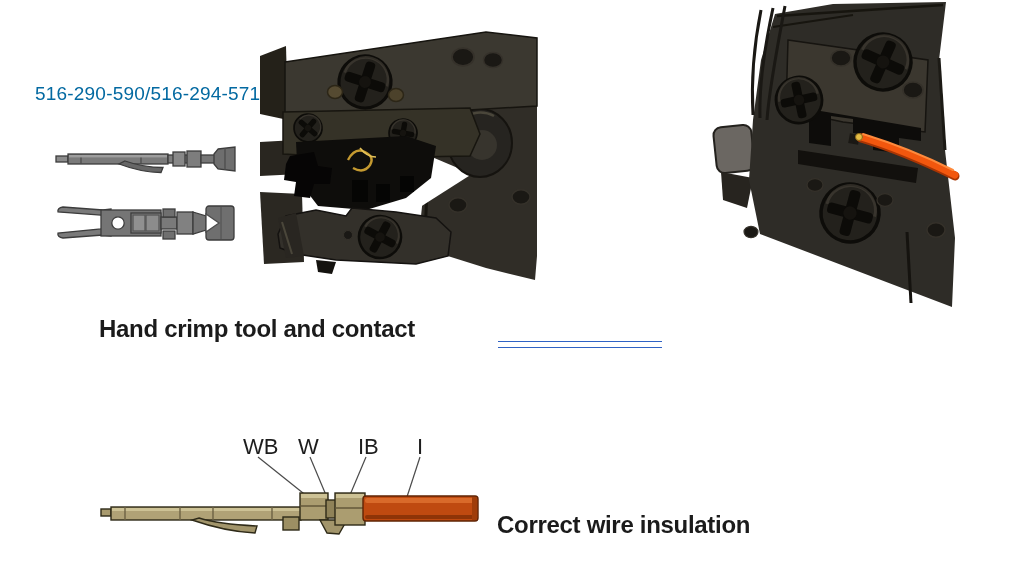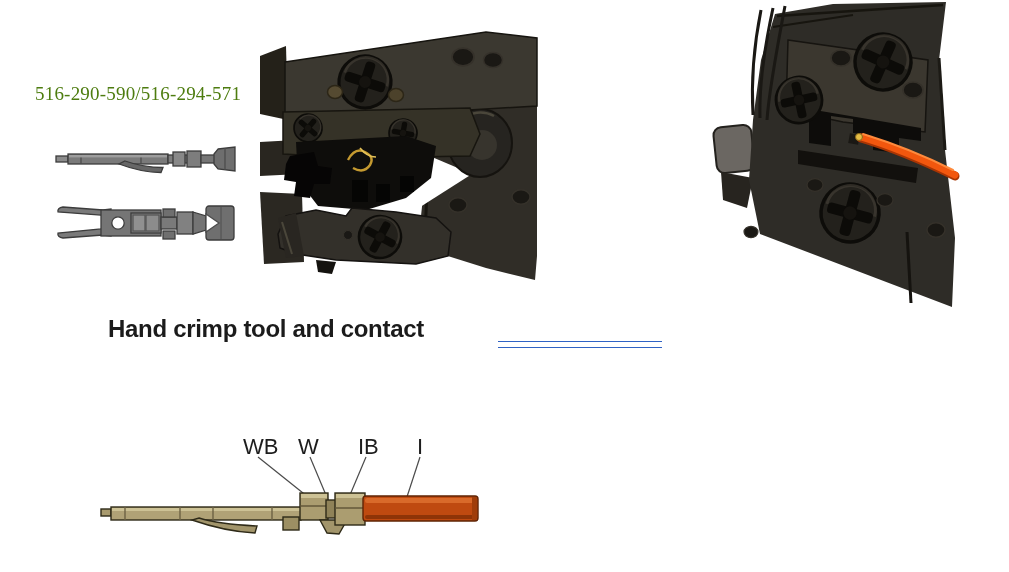--- a/index.html
+++ b/index.html
@@ -2,29 +2,28 @@
 <html><head>
 <meta charset="utf-8">
 <style>
   html,body { margin:0; padding:0; background:#ffffff; }
   .canvas {
     position:relative; width:1009px; height:572px; background:#ffffff;
     font-family:"Liberation Sans", sans-serif; overflow:hidden;
   }
   .abs { position:absolute; }
   .part-number {
-    left:35px; top:83px; font-size:19px; color:#4d7c0f; letter-spacing:0.2px;
+    left:35px; top:83px; font-size:19px; color:#0369a1; letter-spacing:0.2px;
     white-space:nowrap;
-    font-family:Liberation Serif, serif;
   }
   .caption {
     font-weight:bold; font-size:24px; color:#1b1b1b; letter-spacing:-0.3px;
     white-space:nowrap;
   }
-  .caption-left  { left:108px;  top:315px; }
+  .caption-left  { left:99px;  top:315px; }
   .caption-right { left:742px; top:315px; }
   .caption-bottom{ left:497px; top:511px; }
   .link-underline {
     left:498px; top:341px; width:164px; height:5px;
     border-top:1.6px solid #2f62c4; border-bottom:1.6px solid #2f62c4;
   }
   svg { display:block; }
   .diagram-label { font-size:22px; fill:#1d1d1d; font-family:"Liberation Sans", sans-serif; }
   .die-marking  { font-size:9px; fill:#6f675a; font-family:"Liberation Sans", sans-serif; letter-spacing:1px; }
 </style>
@@ -236,14 +235,15 @@
     </g>
 
     <g>
       <rect x="268" y="66" width="115" height="25" rx="3" fill="#bf4a10" stroke="#5f2405" stroke-width="1.4"></rect>
       <rect x="270" y="68" width="111" height="5" rx="2" fill="#d96a2a"></rect>
       <rect x="270" y="85" width="111" height="4" rx="2" fill="#8e3407"></rect>
       <rect x="377" y="67" width="5" height="23" fill="#a03d0a"></rect>
     </g>
   </svg>
 
+  <div class="abs caption caption-bottom">Correct wire insulation</div>
 
 </div>
 
 </body></html>

